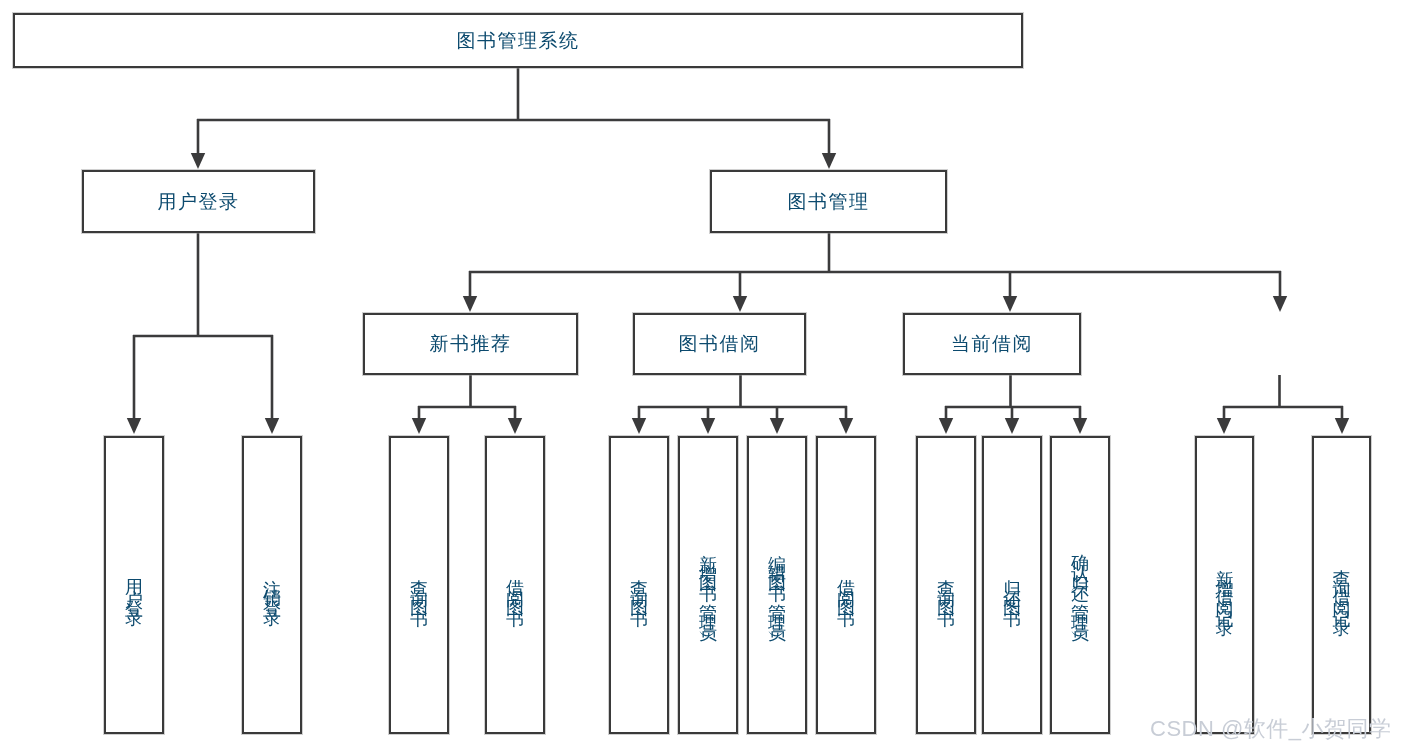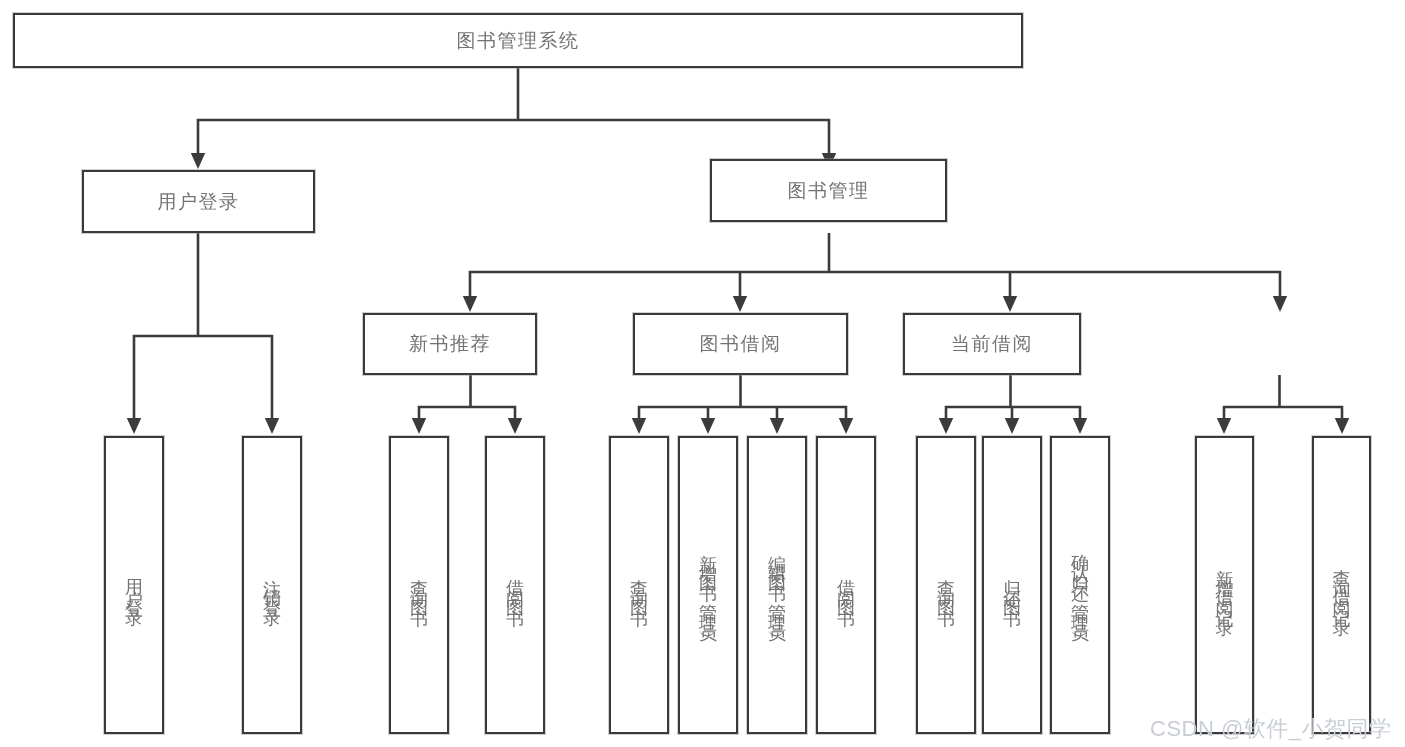--- a/index.html
+++ b/index.html
@@ -18,21 +18,21 @@
   }
   .node {
     position: absolute;
     box-sizing: border-box;
     background: #ffffff;
     border: 2px solid #3a3a3a;
     box-shadow: 0 0 0 1px rgba(150,150,150,0.45);
     display: flex;
     align-items: center;
     justify-content: center;
-    color: #737373;
+    color: #0c4a6e;
     z-index: 2;
   }
   .h-node {
     font-size: 19px;
     letter-spacing: 1.5px;
     white-space: nowrap;
   }
   .v-node {
     writing-mode: vertical-rl;
     text-orientation: mixed;
@@ -95,24 +95,24 @@
       <use href="#arrow" x="1012" y="434"></use>
       <use href="#arrow" x="1080" y="434"></use>
       <use href="#arrow" x="1224" y="434"></use>
       <use href="#arrow" x="1342" y="434"></use>
     </g>
   </svg>
 
   <div class="node h-node" style="left:13px; top:13px; width:1010px; height:55px">图书管理系统</div>
 
   <div class="node h-node" style="left:82px; top:170px; width:233px; height:63px">用户登录</div>
-  <div class="node h-node" style="left:710px; top:159px; width:237px; height:63px">图书管理</div>
+  <div class="node h-node" style="left:710px; top:170px; width:237px; height:63px">图书管理</div>
 
-  <div class="node h-node" style="left:363px; top:313px; width:174px; height:62px">新书推荐</div>
-  <div class="node h-node" style="left:633px; top:313px; width:215px; height:62px">图书借阅</div>
+  <div class="node h-node" style="left:363px; top:313px; width:215px; height:62px">新书推荐</div>
+  <div class="node h-node" style="left:633px; top:313px; width:173px; height:62px">图书借阅</div>
   <div class="node h-node" style="left:903px; top:313px; width:178px; height:62px">当前借阅</div>
 
   <div class="node v-node" style="left:104px; top:436px; width:60px; height:298px">用户登录</div>
   <div class="node v-node" style="left:242px; top:436px; width:60px; height:298px">注销登录</div>
 
   <div class="node v-node" style="left:389px; top:436px; width:60px; height:298px">查询图书</div>
   <div class="node v-node" style="left:485px; top:436px; width:60px; height:298px">借阅图书</div>
 
   <div class="node v-node" style="left:609px; top:436px; width:60px; height:298px">查询图书</div>
   <div class="node v-node" style="left:678px; top:436px; width:60px; height:298px">新增图书（管理员）</div>

